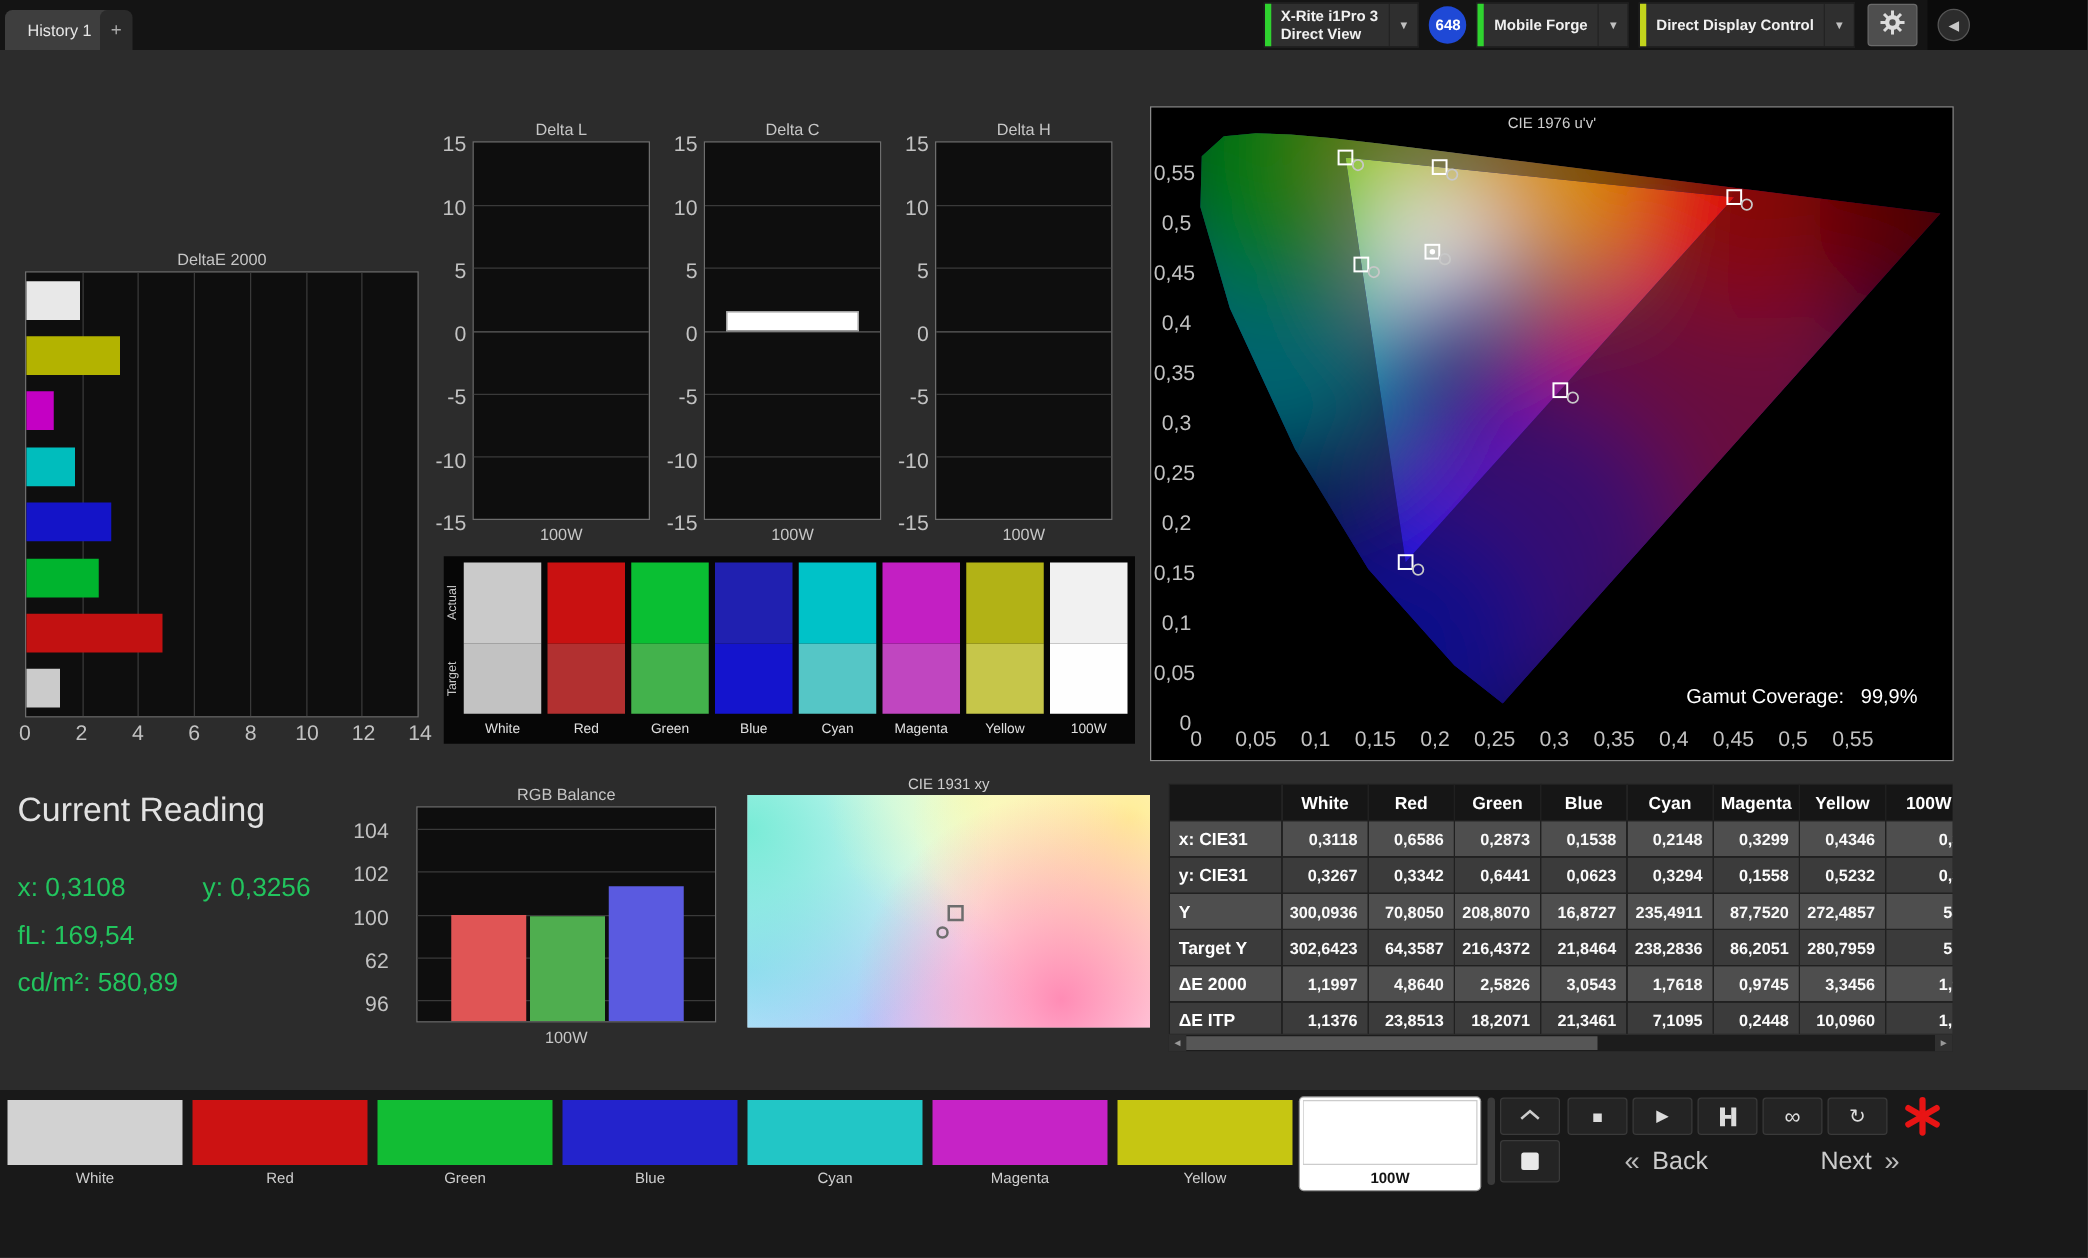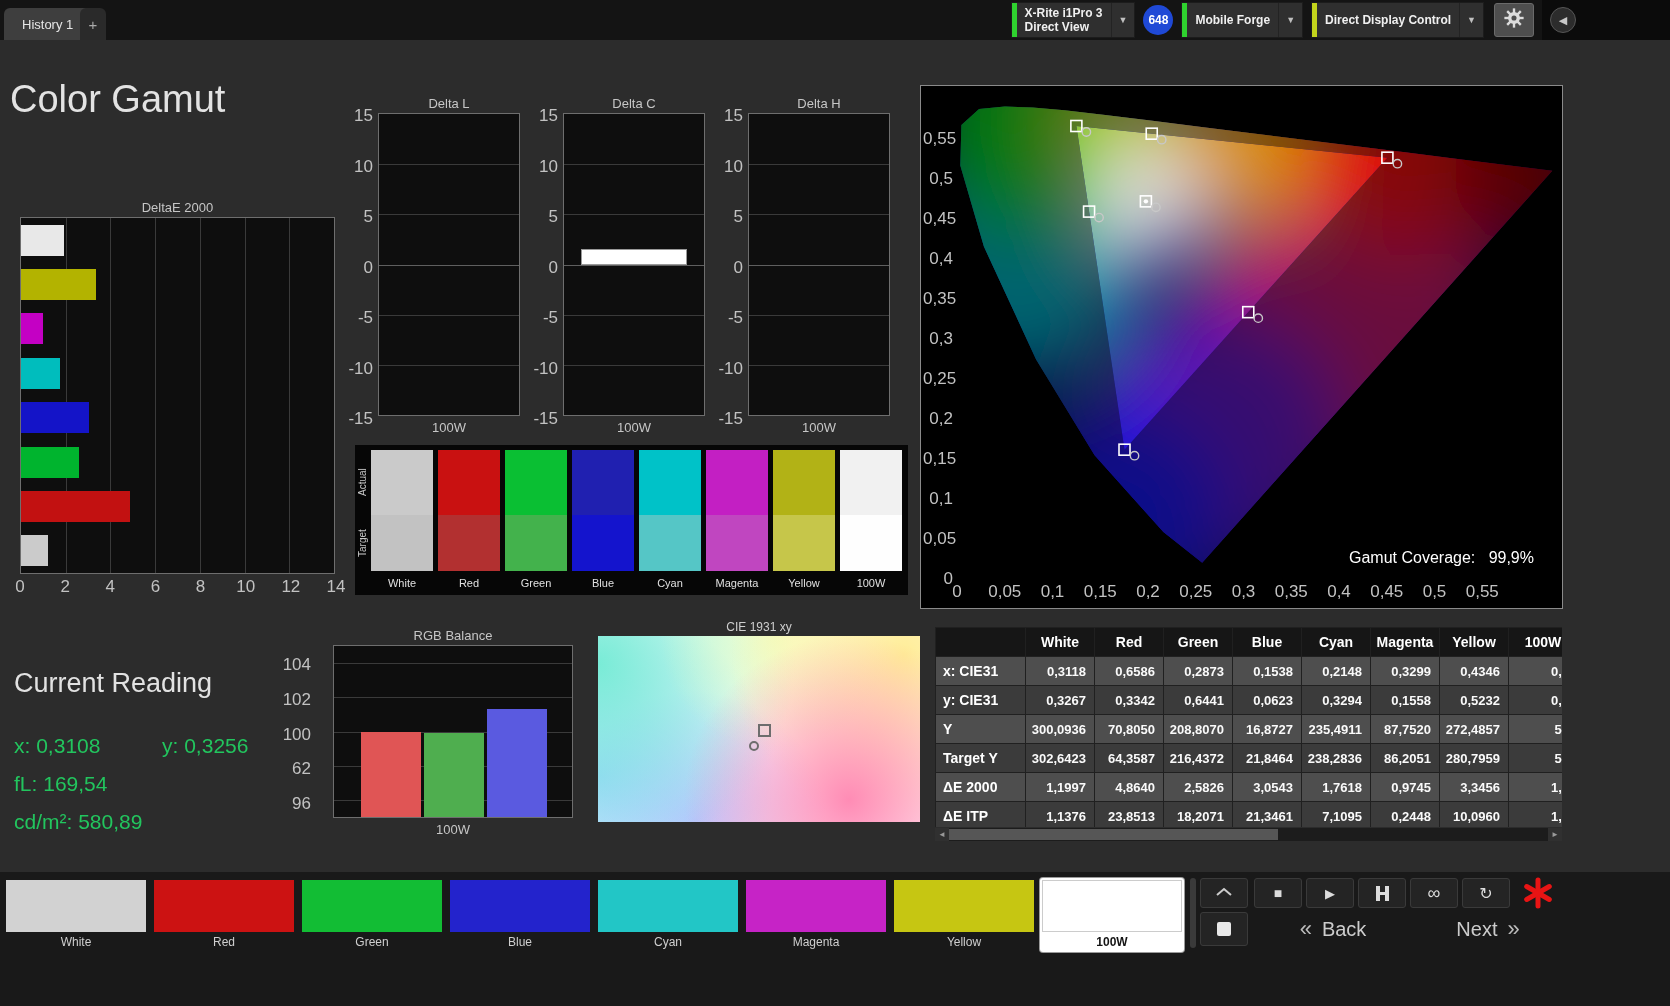--- a/index.html
+++ b/index.html
@@ -67,21 +67,21 @@
 #cie-title{position:absolute;top:5px;width:100%;text-align:center;font-size:12px;color:#cfcfcf;z-index:3}
 #cie-svg{position:absolute;left:0;top:0}
 #cie-ticks{position:absolute;left:0;top:0;right:0;bottom:0;z-index:2}
 .cie-xt{position:absolute;top:496px;transform:translateX(-50%)}
 .cie-yt{position:absolute;left:2px;width:30px;text-align:right}
 #coverage{position:absolute;right:28px;top:463px;font-size:16px;color:#fff;z-index:3}
 .marker-sq{fill:none;stroke:#ffffff;stroke-width:1.6}
 .marker-ci{fill:none;stroke:#c8c8c8;stroke-width:1.4}
 
 
-#current-reading{position:absolute;left:14px;top:668px;width:310px;height:170px}
+#current-reading{position:absolute;left:14px;top:633px;width:310px;height:170px}
 #cr-title{font-size:27px;color:#e2e2e2}
 .cr-item{position:absolute;font-size:21px;color:#22c55e}
 
 
 #rgb-title{position:absolute;left:333px;top:628px;width:240px}
 #rgb-ylabels{position:absolute;left:286px;top:645px;width:30px;height:173px}
 #rgb-plot{position:absolute;left:333px;top:645px;width:240px;height:173px;background:#0e0e0e;border:1px solid #6e6e6e;overflow:hidden}
 .rgb-bar{position:absolute;bottom:0;width:60px}
 #rgb-xlabel{position:absolute;left:333px;top:822px;width:240px;text-align:center;font-size:13px;color:#c6c6c6}
 
@@ -185,21 +185,20 @@
         </span>
       </div>
       <div id="topbar-endcap">
         <div id="collapse-btn">
           <span>◀</span>
         </div>
       </div>
     </div>
   </div>
 
-  <div id="page-title">Color Gamut</div>
 
   <div id="de-title" class="chart-title">DeltaE 2000</div>
   <div id="de-chart">
       <div class="vline" style="left: 14.2857%;"></div>
       <div class="vline" style="left: 28.5714%;"></div>
       <div class="vline" style="left: 42.8571%;"></div>
       <div class="vline" style="left: 57.1429%;"></div>
       <div class="vline" style="left: 71.4286%;"></div>
       <div class="vline" style="left: 85.7143%;"></div>
       <div class="de-row">
@@ -349,20 +348,21 @@
         </div>
         <div class="cmp-col">
           <div class="cmp-actual" style="background: rgb(241, 241, 241);"></div>
           <div class="cmp-target" style="background: rgb(254, 254, 254);"></div>
           <div class="cmp-label">100W</div>
         </div>
       </div>
   </div>
 
   <div id="cie-panel">
+    <div id="cie-title">CIE 1976 u'v'</div>
     <svg id="cie-svg" width="641" height="522" viewBox="0 0 641 522">
       <defs>
         <clipPath id="locusClip">
           <path d="M281.2 476.7 L242.4 446.1 L173.6 369.2 L115.1 273.4 L62.9 160.6 L39.3 79.5 L40.4 38.9 L58.1 23.0 L83.8 20.6 L111.6 21.5 L143.6 24.3 L182.2 28.7 L229.5 34.5 L286.5 41.7 L352.6 49.9 L421.3 58.6 L484.1 66.3 L532.8 72.5 L592.8 80.0 L631.3 84.8 Z"></path>
         </clipPath>
         <clipPath id="triClip">
           <path d="M466.4 71.7 L155.4 40.0 L203.5 363.7 Z"></path>
         </clipPath>
         <filter id="cblur" x="-25%" y="-25%" width="150%" height="150%">
           <feGaussianBlur stdDeviation="38"></feGaussianBlur>

